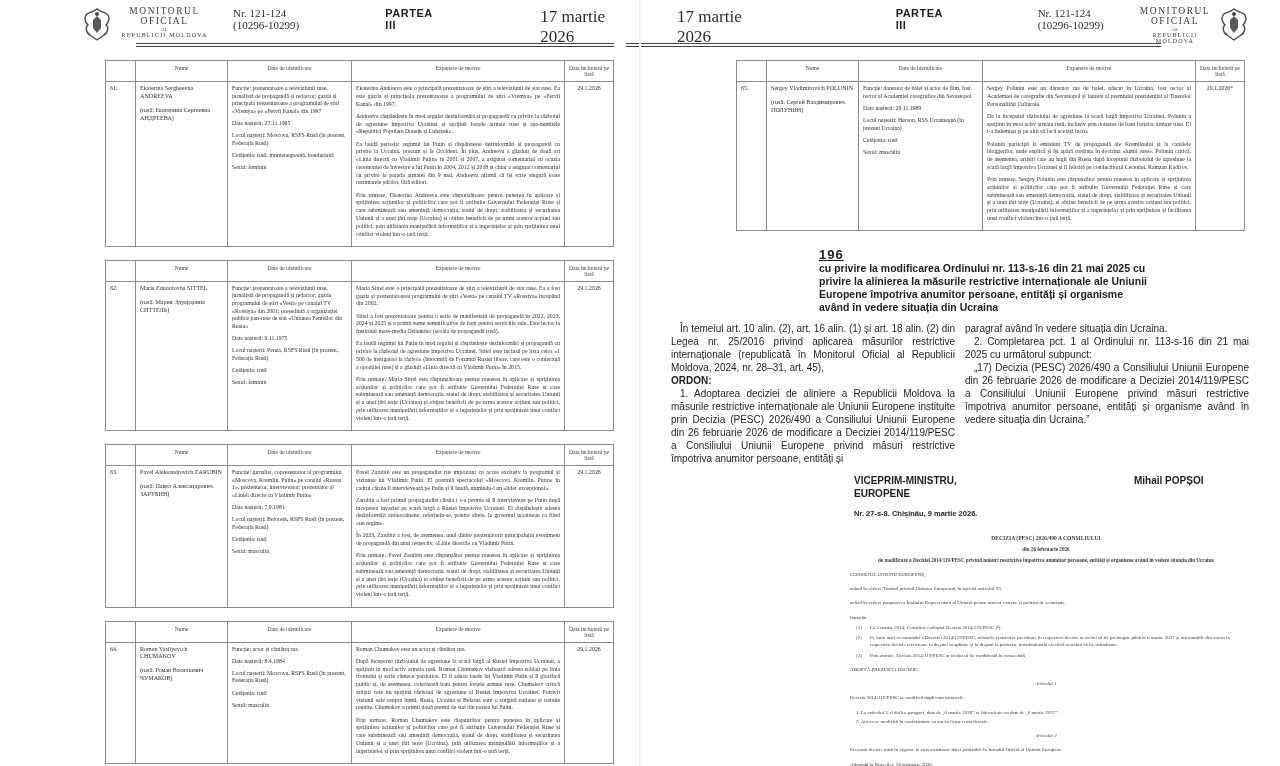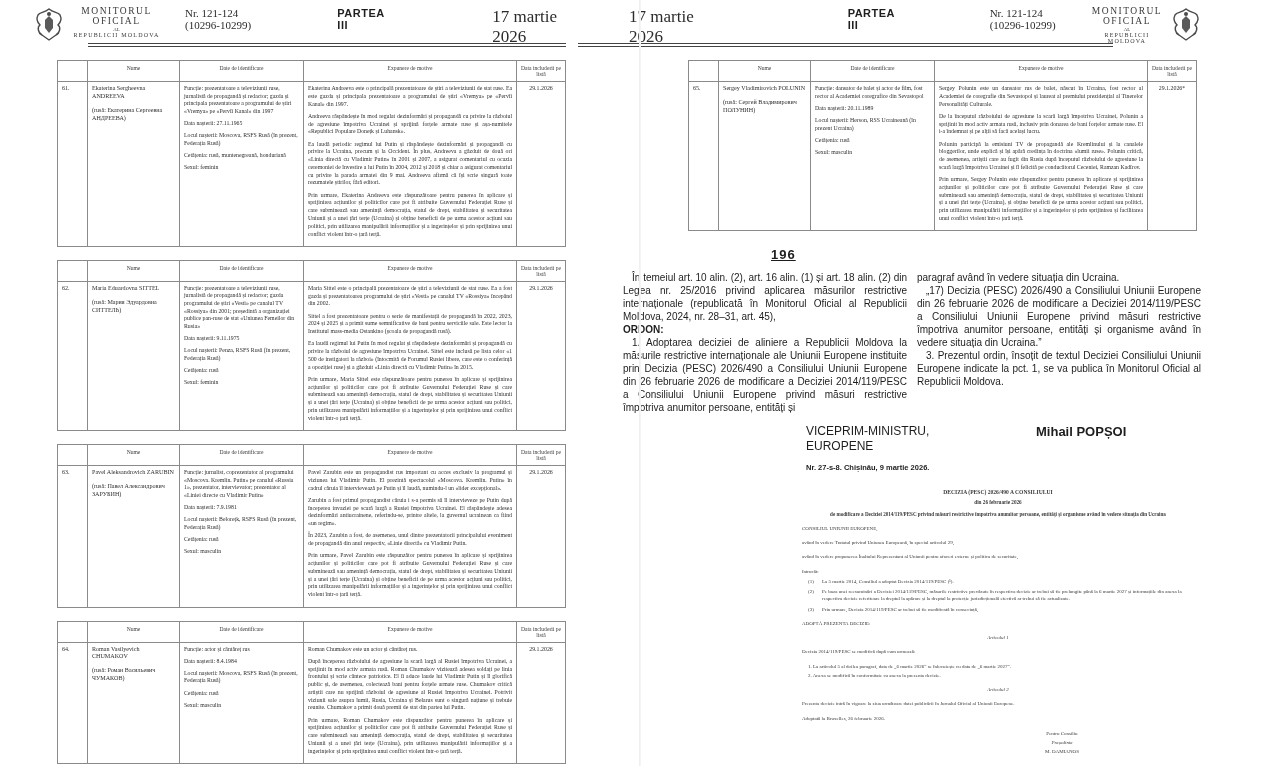--- a/index.html
+++ b/index.html
@@ -1,19 +1,19 @@
 <!DOCTYPE html>
 <html><head>
 <meta charset="utf-8">
 <style>
   html,body{margin:0;padding:0;background:#fff;}
   body{width:1280px;height:766px;overflow:hidden;position:relative;
        font-family:"Liberation Serif", serif;color:#2e2e2e;
        -webkit-font-smoothing:antialiased;}
-  .spread{display:flex;width:1060px;height:766px;}
+  .spread{display:flex;width:1060px;height:766px;padding-left:48px;}
   .page{width:640px;height:766px;position:relative;box-sizing:border-box;}
   .page-divider{position:absolute;left:639px;top:0;width:2px;height:766px;background:linear-gradient(to right,#ececec,#f7f7f7);}
 
   
   .runhead{display:flex;align-items:flex-start;padding-top:7px;height:34px;}
   .runhead .masthead{line-height:1.05;text-align:center;}
   .masthead .m1{font-size:9.5px;letter-spacing:1.5px;color:#3a3a3a;}
   .masthead .m2{font-size:5px;color:#3a3a3a;}
   .masthead .m3{font-size:6px;letter-spacing:1.2px;color:#3a3a3a;}
   .runhead .issue{font-size:11px;color:#2b2b2b;}
@@ -41,22 +41,22 @@
   .order-head{display:flex;margin:16px 0 0 205px;flex-direction:column;}
   .order-no{font-size:13px;font-weight:bold;text-decoration:underline;margin-right:26px;letter-spacing:1px;}
   .order-title{font-size:12.5px;font-weight:bold;letter-spacing:4px;margin:0 0 3px;}
   .order-sub{font-size:10.5px;font-weight:bold;line-height:1.22;width:330px;margin:0;}
   .order-cols{display:flex;gap:10px;margin:9px 0 0 57px;width:578px;}
   .order-col{width:284px;font-size:10px;line-height:1.3;text-align:justify;}
   .order-col p{margin:0;text-indent:9px;}
   .order-col p.noindent{text-indent:0;}
   .ordon{text-align:left;font-weight:bold;text-indent:0 !important;}
   .sigrow{display:flex;margin:10px 0 0 240px;align-items:flex-start;}
-  .sigrole{font-size:12px;font-weight:normal;line-height:1.25;width:170px;}
-  .signame{font-size:13px;font-weight:bold;margin-left:60px;}
+  .sigrole{font-size:10px;font-weight:bold;line-height:1.25;width:170px;}
+  .signame{font-size:10px;font-weight:bold;margin-left:110px;}
   .numline{margin:9px 0 0 240px;font-size:7.5px;font-weight:bold;}
 
   
   .decision{width:392px;margin:16px 0 0 236px;font-size:5px;line-height:1.45;color:#3a3a3a;}
   .dec-title{text-align:center;font-weight:bold;font-size:5.6px;margin:0;}
   .dec-date{text-align:center;font-weight:bold;font-size:5.2px;margin:3px 0 0;}
   .dec-sub{text-align:center;font-weight:bold;font-size:5.1px;margin:4px 0 0;line-height:1.35;}
   .decision .plain{margin:7px 0 0;}
   .decision .recital{margin:3px 0 0 6px;display:flex;}
   .decision .recital .rn{width:14px;flex:0 0 auto;}
@@ -313,32 +313,33 @@
         </td>
         <td class="listed">29.1.2026*</td>
       </tr>
         </tbody>
     </table>
 
     <div class="order">
       <div class="order-head">
         <div class="order-no">196</div>
         <div>
+          <p class="order-sub">cu privire la modificarea Ordinului nr. 113-s-16 din 21 mai 2025 cu privire la alinierea la măsurile restrictive internaționale ale Uniunii Europene împotriva anumitor persoane, entități și organisme având în vedere situația din Ucraina</p>
         </div>
       </div>
       <div class="order-cols">
         <div class="order-col">
           <p>În temeiul art. 10 alin. (2), art. 16 alin. (1) și art. 18 alin. (2) din Legea nr. 25/2016 privind aplicarea măsurilor restrictive internaționale (republicată în Monitorul Oficial al Republicii Moldova, 2024, nr. 28–31, art. 45),</p>
           <p class="ordon">ORDON:</p>
           <p>1. Adoptarea deciziei de aliniere a Republicii Moldova la măsurile restrictive internaționale ale Uniunii Europene instituite prin Decizia (PESC) 2026/490 a Consiliului Uniunii Europene din 26 februarie 2026 de modificare a Deciziei 2014/119/PESC a Consiliului Uniunii Europene privind măsuri restrictive împotriva anumitor persoane, entități și</p>
         </div>
         <div class="order-col">
           <p class="noindent">paragraf având în vedere situația din Ucraina.</p>
+          <p>2. Completarea pct. 1 al Ordinului nr. 113-s-16 din 21 mai 2025 cu următorul subpunct:</p>
           <p>„17) Decizia (PESC) 2026/490 a Consiliului Uniunii Europene din 26 februarie 2026 de modificare a Deciziei 2014/119/PESC a Consiliului Uniunii Europene privind măsuri restrictive împotriva anumitor persoane, entități și organisme având în vedere situația din Ucraina.”</p>
-          <p>3. Prezentul ordin, însoțit de textul Deciziei Consiliului Uniunii Europene indicate la pct. 1, se va publica în Monitorul Oficial al Republicii Moldova.</p>
         </div>
       </div>
       <div class="sigrow">
         <div class="sigrole">
           <div>VICEPRIM-MINISTRU,</div>
           <div>EUROPENE</div>
         </div>
         <div class="signame">Mihail POPȘOI</div>
       </div>
       <div class="numline">Nr. 27-s-8. Chișinău, 9 martie 2026.</div>

